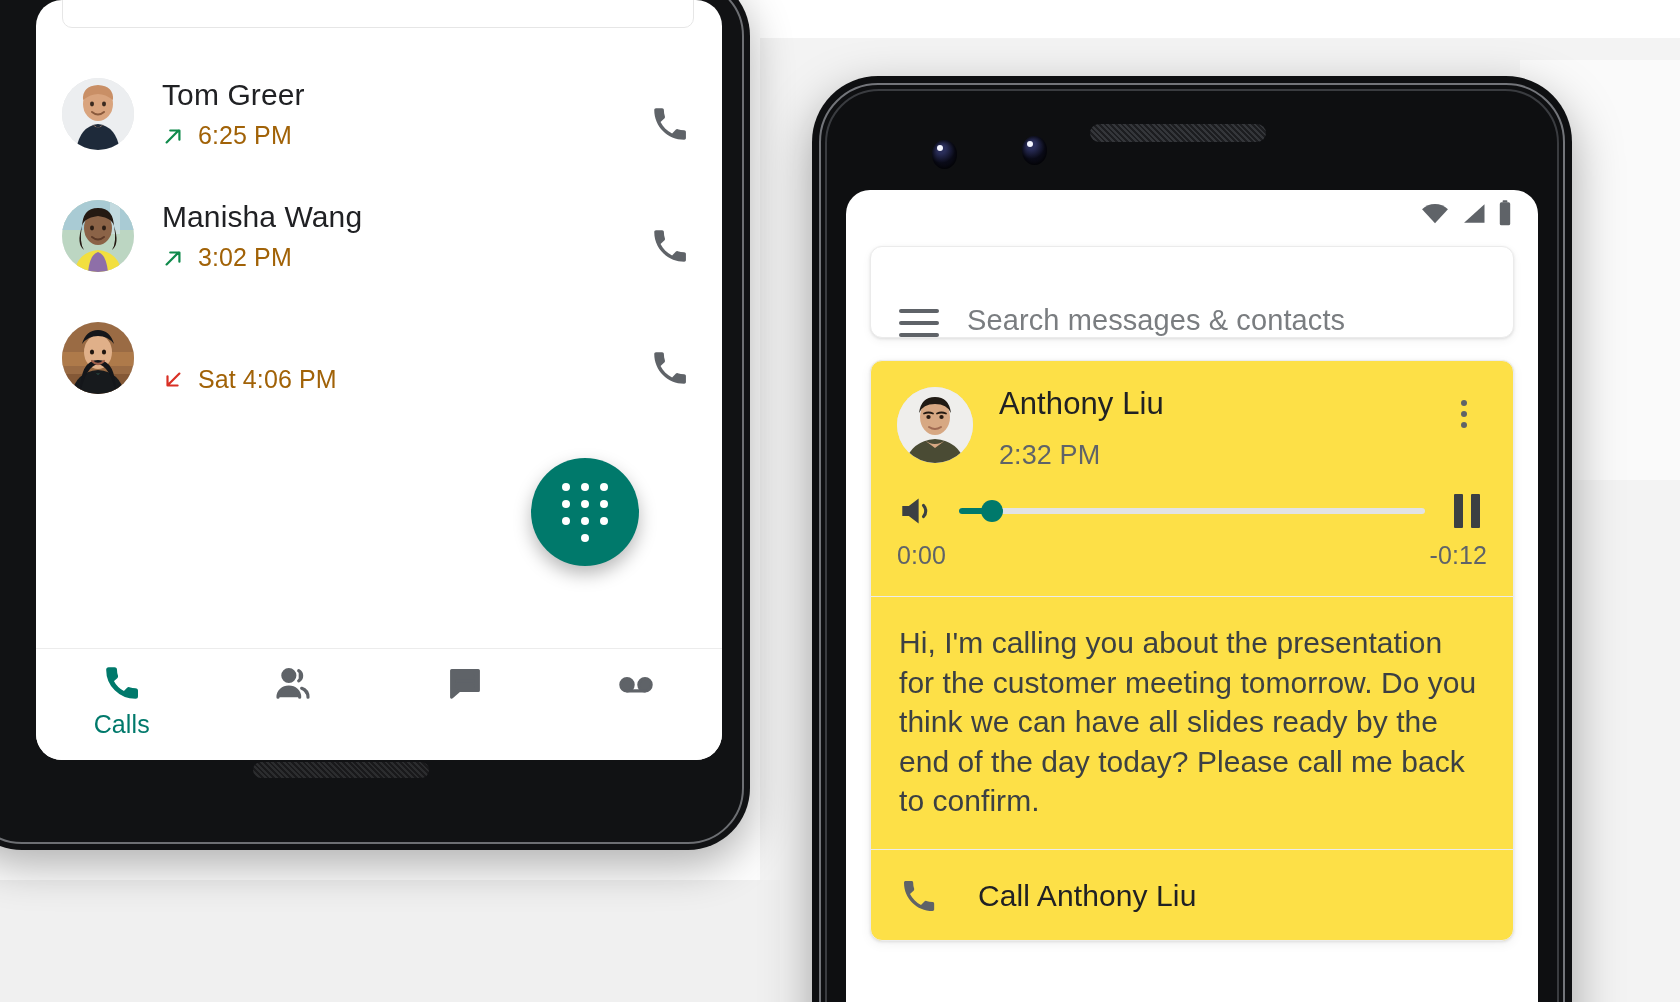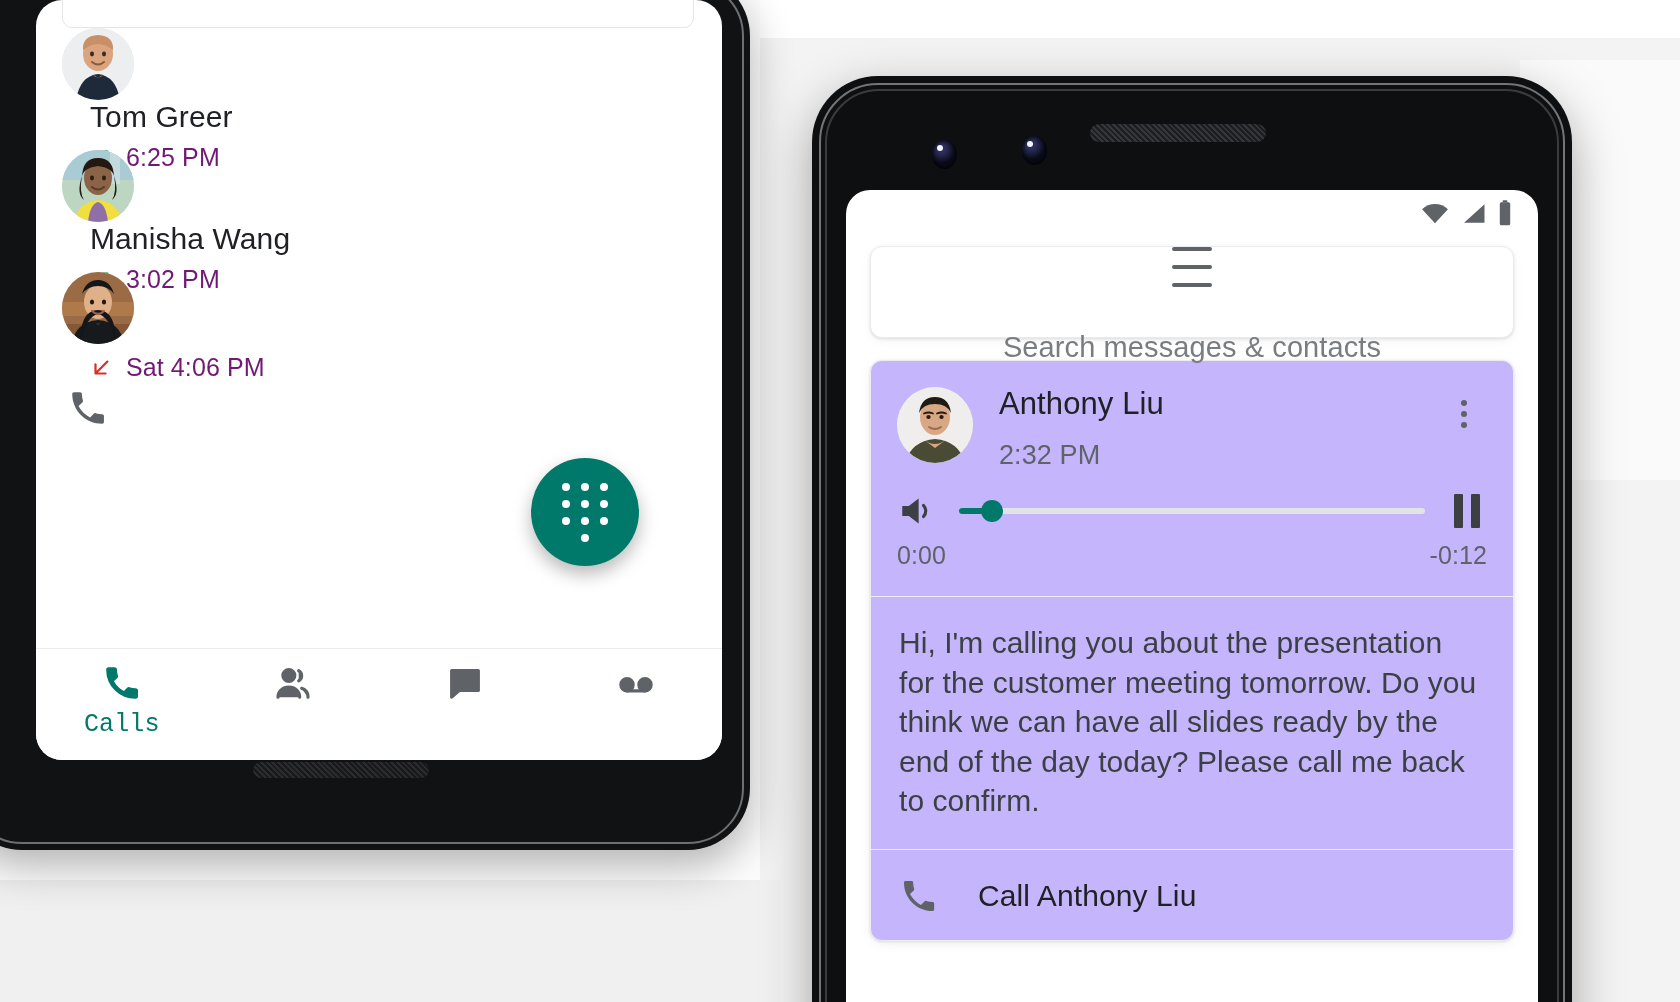--- a/index.html
+++ b/index.html
@@ -68,39 +68,39 @@
   }
 
   
   .partial-card {
     position: absolute; left: 26px; top: -58px;
     width: 632px; height: 86px;
     background: #fff; border: 1px solid #e6e6e6; border-radius: 10px;
   }
   .call-list { position: absolute; left: 0; top: 28px; width: 686px; }
   .call-row {
-    position: relative; display: flex; align-items: flex-start;
-    height: 122px; padding: 0 26px; flex-direction: column;
+    position: relative; display: flex; align-items: flex-end;
+    height: 122px; padding: 0 26px;
   }
   .avatar {
     width: 72px; height: 72px; border-radius: 50%;
     flex: 0 0 72px; overflow: hidden; background: #e3e4e6;
     position: relative;
   }
   .avatar svg { display: block; width: 72px; height: 72px; }
   .call-text { margin-left: 28px; flex: 1; min-width: 0; }
   .call-name {
     font-size: 30px; color: #202124; line-height: 1.12;
     letter-spacing: .1px; white-space: nowrap;
   }
   .call-meta {
     display: flex; align-items: center; gap: 14px; margin-top: 9px;
   }
   .dir-icon { width: 22px; height: 22px; flex: 0 0 22px; }
-  .call-time { font-size: 25px; color: #701a75; letter-spacing: .1px; }
+  .call-time { font-size: 25px; color: #a16207; letter-spacing: .1px; }
   .row-call-btn {
     width: 52px; height: 52px; flex: 0 0 52px;
     display: flex; align-items: center; justify-content: center;
   }
   .row-call-btn svg { width: 42px; height: 42px; fill: #5f6368; }
 
   
   #dial-fab {
     position: absolute; left: 495px; top: 458px;
     width: 108px; height: 108px; border-radius: 50%;
@@ -119,21 +119,21 @@
   #bottom-nav {
     position: absolute; left: 0; bottom: 0; width: 686px; height: 112px;
     background: #fff; border-top: 1px solid #ececec;
     display: flex; align-items: flex-start;
   }
   .nav-item {
     flex: 1; height: 112px; padding-top: 14px;
     display: flex; flex-direction: column; align-items: center; gap: 7px;
   }
   .nav-item svg { width: 40px; height: 40px; }
-  .nav-label { font-size: 25px; letter-spacing: .1px; font-family: Liberation Mono, monospace; }
+  .nav-label { font-size: 25px; letter-spacing: .1px; }
   .nav-item.active .nav-label { color: #00796b; }
   .nav-item.active svg { fill: #00796b; stroke: #00796b; }
   .nav-item svg { fill: #5f6368; stroke: #5f6368; }
 
   
   #phone-right {
     position: absolute; left: 812px; top: 76px;
     width: 760px; height: 1040px;
     background: #0e0f11;
     border-radius: 66px;
@@ -170,30 +170,30 @@
   .status-bar {
     height: 46px; display: flex; align-items: center; justify-content: flex-end;
     padding: 0 26px; gap: 10px;
   }
   .status-bar svg { fill: #5f6368; }
 
   .search-bar {
     margin: 10px 24px 0; height: 92px;
     background: #fff; border: 1px solid #ebebeb; border-radius: 12px;
     box-shadow: 0 1px 3px rgba(0,0,0,.10), 0 3px 10px rgba(0,0,0,.05);
-    display: flex; align-items: center; padding: 0 28px; gap: 44px; flex-direction: column;
+    display: flex; align-items: flex-end; padding: 0 28px; gap: 28px;
   }
   .hamburger { width: 40px; height: 28px; flex: 0 0 40px;
     display: flex; flex-direction: column; justify-content: space-between; }
   .hamburger span { display: block; height: 4px; background: #5f6368; border-radius: 2px; }
   .search-placeholder { font-size: 29px; color: #7a7d80; letter-spacing: .1px; }
 
   .vm-card {
     margin: 22px 24px 0;
-    background: #c4b5fd; border: 1px solid #ececec; border-radius: 12px;
+    background: #fde047; border: 1px solid #ececec; border-radius: 12px;
     box-shadow: 0 1px 3px rgba(0,0,0,.10), 0 3px 12px rgba(0,0,0,.06);
     overflow: hidden;
   }
   .vm-head { display: flex; align-items: flex-start; padding: 26px 26px 0; }
   .vm-avatar { width: 76px; height: 76px; border-radius: 50%; overflow: hidden;
     flex: 0 0 76px; background: #dedfe1; }
   .vm-avatar svg { display: block; width: 76px; height: 76px; }
   .vm-headtext { margin-left: 26px; flex: 1; }
   .vm-name { font-size: 31px; color: #202124; line-height: 1.1; letter-spacing: .1px; }
   .vm-time { font-size: 27px; color: #5f6368; margin-top: 19px; letter-spacing: .1px; }

